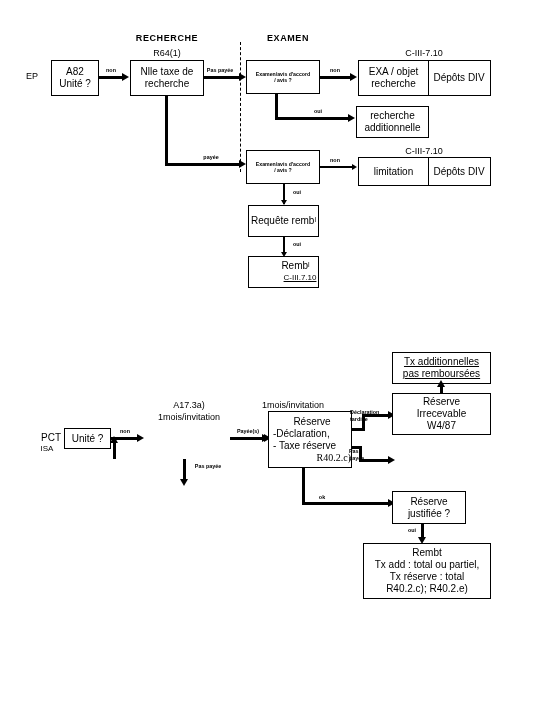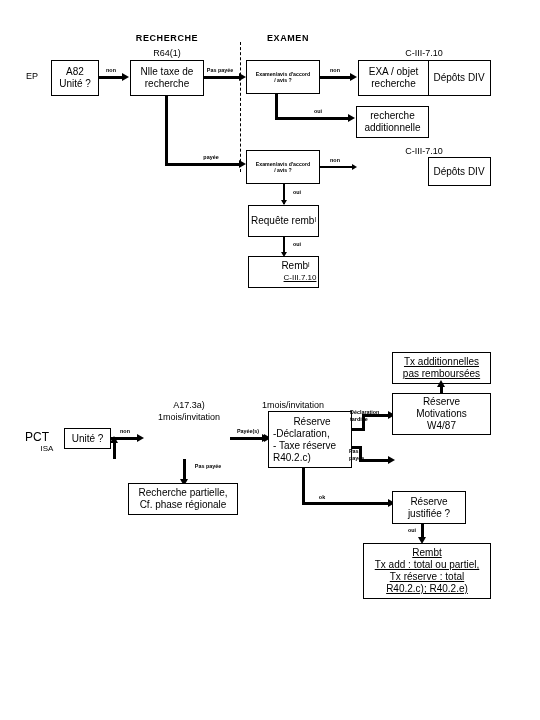--- a/index.html
+++ b/index.html
@@ -130,20 +130,23 @@
     <span class="ln">Examen/avis d'accord</span>
     <span class="ln">/ avis ?</span>
   </div>
 
   <div class="cap" style="left:358px;top:146px;width:132px;">C-III-7.10</div>
 
   <div class="thin-h" style="left:320px;top:166px;width:33px;"></div>
   <div class="arr rs" style="left:352px;top:164px;"></div>
   <div class="cap tiny" style="left:320px;top:157px;width:30px;">non</div>
 
+  <div class="box" style="left:358px;top:157px;width:71px;height:29px;">
+    <span class="ln">limitation</span>
+  </div>
   <div class="box" style="left:427.5px;top:157px;width:63px;height:29px;">
     <span class="ln">Dépôts DIV</span>
   </div>
 
   <div class="thin-v" style="left:283px;top:184px;height:20px;"></div>
   <div class="arr ds" style="left:281px;top:200px;"></div>
   <div class="cap tiny" style="left:286px;top:189px;width:22px;">oui</div>
 
   <div class="box" style="left:248px;top:205px;width:71px;height:32px;text-align:center;">
     <span class="ln">Requête rembˡ</span>
@@ -151,21 +154,21 @@
 
   <div class="thin-v" style="left:283px;top:237px;height:18px;"></div>
   <div class="arr ds" style="left:281px;top:252px;"></div>
   <div class="cap tiny" style="left:286px;top:241px;width:22px;">oui</div>
 
   <div class="box" style="left:248px;top:256px;width:71px;height:32px;padding-left:24px;">
     <span class="ln">Rembˡ</span>
     <span class="ln underline" style="font-size:8px;">C-III.7.10</span>
   </div>
 
-  <div class="cap" style="left:24px;top:432px;width:26px;font-size:12px;">PCT</div>
+  <div class="cap" style="left:38px;top:432px;width:26px;font-size:10px;">PCT</div>
   <div class="cap" style="left:34px;top:443px;width:26px;font-size:8px;">ISA</div>
 
   <div class="box" style="left:64px;top:428px;width:47px;height:21px;">
     <span class="ln">Unité ?</span>
   </div>
 
 
   <div class="vline" style="left:113px;top:441px;height:18px;"></div>
   <div class="arr u" style="left:110px;top:436px;"></div>
 
@@ -178,32 +181,28 @@
 
 
   <div class="hline" style="left:230px;top:437px;width:35px;"></div>
   <div class="arr r" style="left:264px;top:434px;"></div>
   <div class="cap tiny" style="left:228px;top:428px;width:40px;">Payée(s)</div>
 
   <div class="vline" style="left:183px;top:459px;height:22px;"></div>
   <div class="arr d" style="left:180px;top:479px;"></div>
   <div class="cap tiny" style="left:186px;top:463px;width:44px;">Pas payée</div>
 
-  <div class="box" style="left:128px;top:483px;width:110px;height:32px;">
-    <span class="ln">Recherche partielle,</span>
-    <span class="ln">Cf. phase régionale</span>
-  </div>
 
   <div class="cap" style="left:262px;top:400px;width:108px;text-align:left;">1mois/invitation</div>
 
   <div class="box left" style="left:268px;top:411px;width:84px;height:57px;">
     <span class="ln" style="width:100%;text-align:center;">Réserve</span>
     <span class="ln">-Déclaration,</span>
     <span class="ln">- Taxe réserve</span>
-    <span class="ln" style="width:100%;text-align:left;">R40.2.c)</span>
+    <span class="ln" style="width:100%;text-align:right;font-family:Liberation Serif, serif;">R40.2.c)</span>
   </div>
 
   <div class="arr r" style="left:262px;top:434px;"></div>
 
   <div class="hline" style="left:330px;top:428px;width:35px;"></div>
   <div class="vline" style="left:362px;top:414px;height:16px;"></div>
   <div class="hline" style="left:362px;top:414px;width:28px;"></div>
   <div class="arr r" style="left:388px;top:411px;"></div>
   <div class="cap tiny" style="left:350px;top:409px;width:40px;text-align:left;">Déclaration</div>
   <div class="cap tiny" style="left:350px;top:416px;width:40px;text-align:left;">tardive</div>
@@ -218,39 +217,39 @@
   <div class="box" style="left:392px;top:352px;width:99px;height:32px;text-decoration:underline;">
     <span class="ln">Tx additionnelles</span>
     <span class="ln">pas remboursées</span>
   </div>
 
   <div class="vline" style="left:440px;top:384px;height:9px;"></div>
   <div class="arr u" style="left:437px;top:380px;"></div>
 
   <div class="box" style="left:392px;top:393px;width:99px;height:42px;">
     <span class="ln">Réserve</span>
-    <span class="ln">Motivations</span>
+    <span class="ln">Irrecevable</span>
     <span class="ln">W4/87</span>
   </div>
 
 
   <div class="vline" style="left:302px;top:468px;height:37px;"></div>
   <div class="hline" style="left:302px;top:502px;width:88px;"></div>
   <div class="arr r" style="left:388px;top:499px;"></div>
   <div class="cap tiny" style="left:312px;top:494px;width:20px;">ok</div>
 
   <div class="box" style="left:392px;top:491px;width:74px;height:33px;">
     <span class="ln">Réserve</span>
     <span class="ln">justifiée ?</span>
   </div>
 
   <div class="vline" style="left:421px;top:524px;height:16px;"></div>
   <div class="arr d" style="left:418px;top:537px;"></div>
   <div class="cap tiny" style="left:402px;top:527px;width:20px;">oui</div>
 
-  <div class="box" style="left:363px;top:543px;width:128px;height:56px;text-decoration:underline;">
+  <div class="box" style="left:363px;top:543px;width:128px;height:56px;">
     <span class="ln">Rembt</span>
     <span class="ln">Tx add : total ou partiel,</span>
     <span class="ln">Tx réserve : total</span>
     <span class="ln">R40.2.c); R40.2.e)</span>
   </div>
 
 </div>
 
 </body></html>

